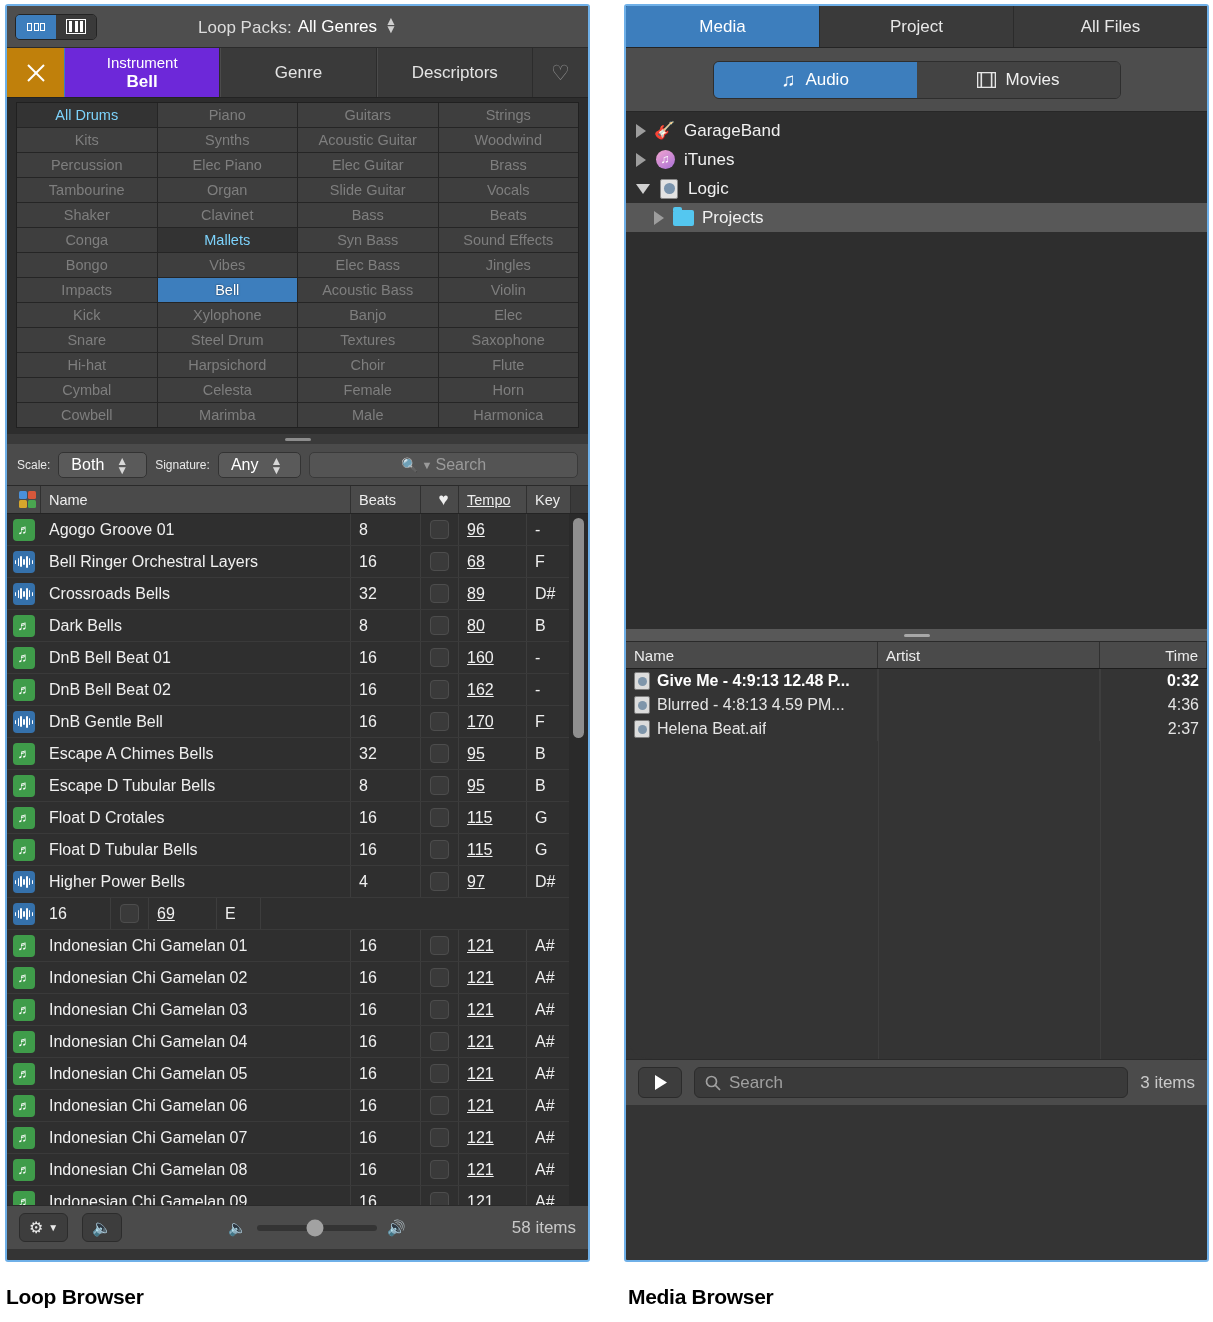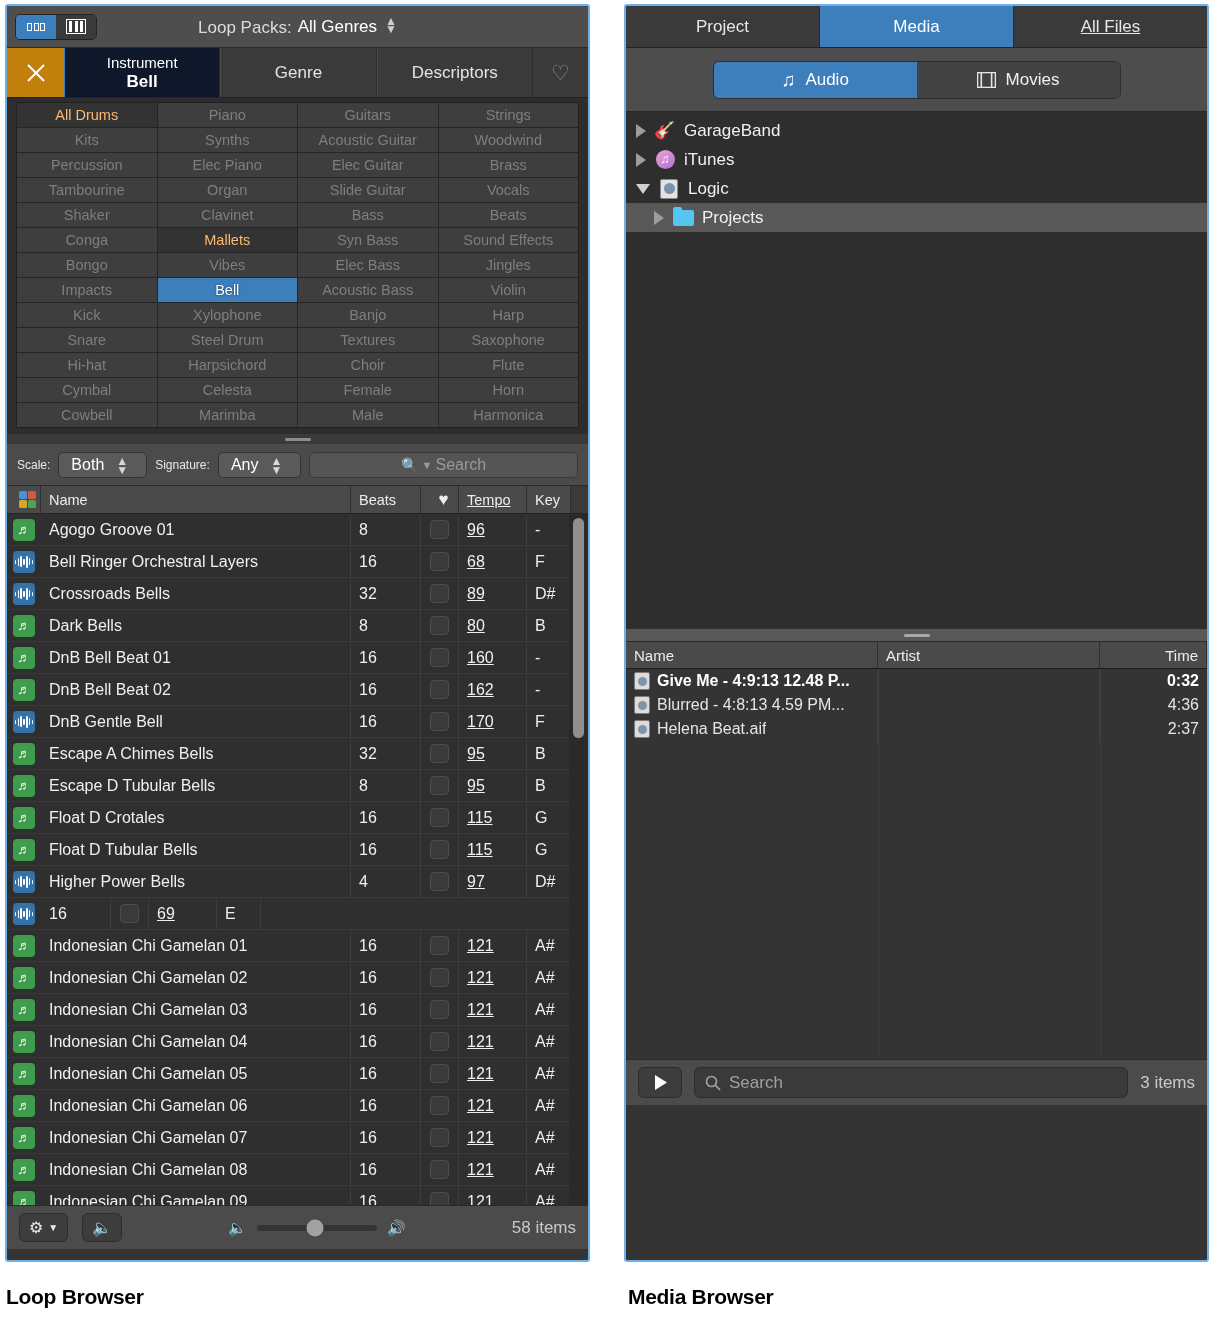--- a/index.html
+++ b/index.html
@@ -102,21 +102,21 @@
   .tab-close svg { display:block; }
   .lb-tab {
     flex: 1;
     display: flex; flex-direction: column;
     align-items: center; justify-content: center;
     color: #e4e4e4;
     font-size: 17px;
     border-right: 1px solid #2c2c2c;
     border-left: 1px solid #4b4b4b;
   }
-  .lb-tab.sel { background: #0f172a; color: #fff; border-left-color:#3d7ebd; }
+  .lb-tab.sel { background: #6d28d9; color: #fff; border-left-color:#3d7ebd; }
   .lb-tab .sub { font-size: 17px; font-weight: bold; color:#fff; margin-top: 1px; }
   .lb-tab .top { font-size: 15px; }
   .tab-fav {
     width: 55px;
     display: flex; align-items: center; justify-content: center;
     color: #8d8d8d;
     font-size: 21px;
   }
 
   
@@ -133,21 +133,21 @@
   }
   .cell {
     height: 24px;
     display: flex; align-items: center; justify-content: center;
     background: #3e3e3e;
     color: #7e7e7e;
     font-size: 14.5px;
     overflow: hidden;
     white-space: nowrap;
   }
-  .cell.enabled { background: #333333; color: #fdba74; }
+  .cell.enabled { background: #333333; color: #7dd3fc; }
   .cell.active  { background: #3d7ebd; color: #ffffff; text-shadow: 0 0 2px rgba(0,0,0,.6); }
 
   
   .grip-row {
     height: 10px;
     background: #3a3a3a;
     display: flex; align-items: center; justify-content: center;
   }
   .grip {
     width: 26px; height: 3px; border-radius: 2px; background: #8d8d8d;
@@ -309,21 +309,21 @@
   .items-count { color: #c9c9c9; font-size: 17px; }
 
   
   .mb-tabs { display: flex; height: 42px; background: #3a3a3a; border-bottom:1px solid #242424;}
   .mb-tab {
     flex: 1;
     display: flex; align-items: center; justify-content: center;
     color: #e7e7e7; font-size: 17px;
     border-right: 1px solid #2b2b2b;
   }
-  .mb-tab:last-child { border-right: none; text-decoration: underline; }
+  .mb-tab:last-child { border-right: none; }
   .mb-tab.sel { background: #3d7ebd; color:#fff; }
 
   .mb-segwrap {
     height: 64px;
     background: #4d4d4d;
     display:flex; align-items:center; justify-content:center;
     border-bottom: 1px solid #272727;
   }
   .segmented {
     display:flex;
@@ -576,21 +576,21 @@
           <div class="cell">
             <span>Kick</span>
           </div>
           <div class="cell">
             <span>Xylophone</span>
           </div>
           <div class="cell">
             <span>Banjo</span>
           </div>
           <div class="cell">
-            <span>Harp</span>
+            <span>Elec</span>
           </div>
           <div class="cell">
             <span>Snare</span>
           </div>
           <div class="cell">
             <span>Steel Drum</span>
           </div>
           <div class="cell">
             <span>Textures</span>
           </div>
@@ -1041,25 +1041,25 @@
         </div>
         <span style="font-size:15px;">🔊</span>
       </div>
       <div class="items-count">58 items</div>
     </div>
   </div>
 
   <div class="panel" id="media-browser">
 
     <div class="mb-tabs" id="mb-tabs">
+        <div class="mb-tab sel">
+          <span>Media</span>
+        </div>
         <div class="mb-tab">
           <span>Project</span>
-        </div>
-        <div class="mb-tab sel">
-          <span>Media</span>
         </div>
         <div class="mb-tab">
           <span>All Files</span>
         </div>
       </div>
 
     <div class="mb-segwrap">
       <div class="segmented">
         <div class="seg sel">
           <span style="font-size:19px;">♫</span>

